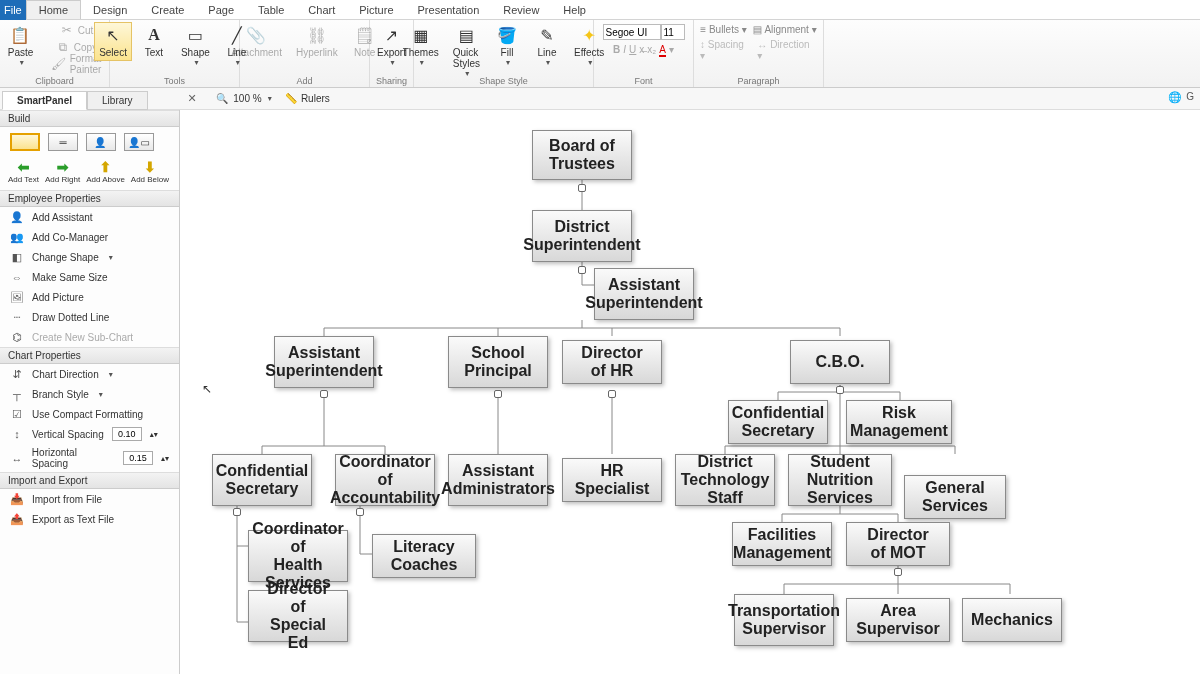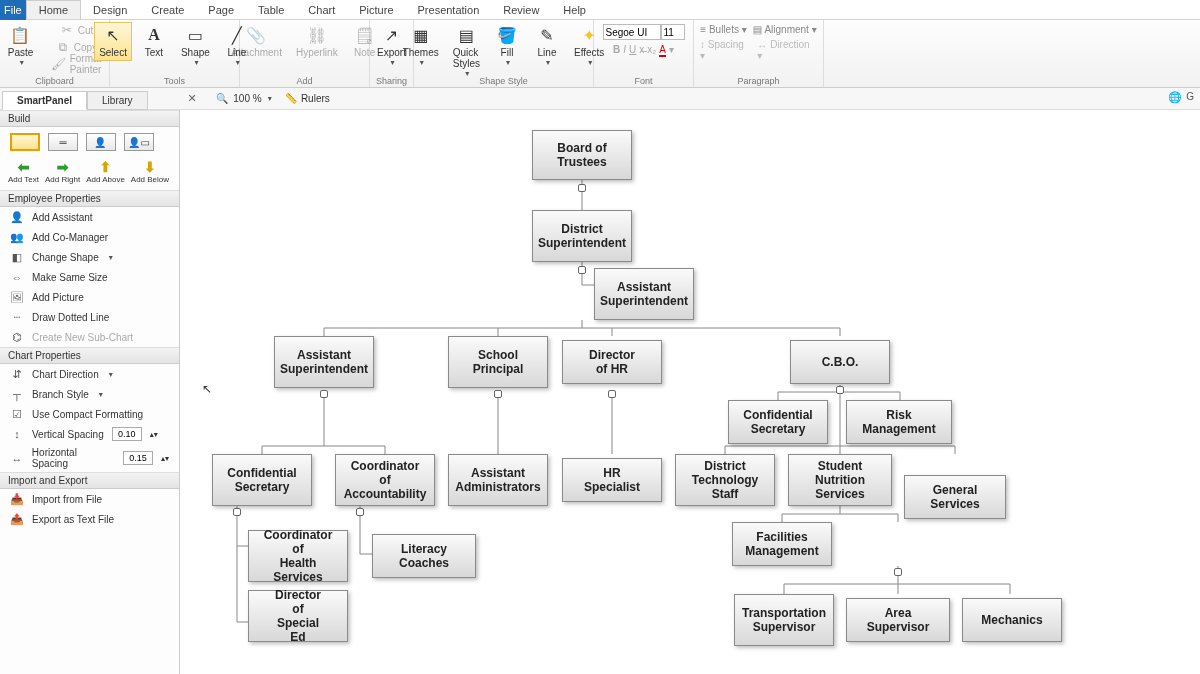--- a/index.html
+++ b/index.html
@@ -47,21 +47,21 @@
 .build-shapes { display: flex; gap: 8px; padding: 6px 10px; }
 .bshape { width: 30px; height: 18px; border: 1px solid #999; background: linear-gradient(#fff,#e8e8e8); cursor: pointer; display: flex; align-items: center; justify-content: center; }
 .bshape.active { border: 2px solid #e5a100; background: linear-gradient(#fff7d8,#fbe38e); }
 .add-btns { display: flex; gap: 6px; padding: 2px 8px 6px 8px; }
 .addbtn { display: flex; flex-direction: column; align-items: center; font-size: 8px; cursor: pointer; }
 .addbtn .arrow { font-size: 14px; font-weight: bold; }
 .spin { width: 30px; height: 14px; border: 1px solid #aaa; font-size: 9px; text-align: center; }
 
 
 .canvas { flex: 1; position: relative; background: #fff; overflow: hidden; }
-.node { position: absolute; border: 1px solid #8a8a8a; background: linear-gradient(#fafafa,#d8d8d8); display: flex; align-items: center; justify-content: center; text-align: center; font-size: 12px; font-weight: bold; color: #222; padding: 4px 22px; box-shadow: 2px 2px 4px rgba(0,0,0,0.25); }
+.node { position: absolute; border: 1px solid #8a8a8a; background: linear-gradient(#fafafa,#d8d8d8); display: flex; align-items: center; justify-content: center; text-align: center; font-size: 16px; font-weight: bold; color: #222; padding: 4px 22px; box-shadow: 2px 2px 4px rgba(0,0,0,0.25); }
 .connector-dot { position: absolute; width: 8px; height: 8px; border: 1px solid #666; background: #fff; border-radius: 2px; }
 svg.lines { position: absolute; left: 0; top: 0; width: 100%; height: 100%; pointer-events: none; }
 svg.lines line { stroke: #888; stroke-width: 1; }
 .chart-title { position: absolute; right: 0; top: 20px; font-size: 22px; font-weight: bold; color: #111; white-space: nowrap; }
 .cursor-arrow { position: absolute; font-size: 12px; }
 </style>
 </head>
 <body>
 
 <div class="menubar">
@@ -414,20 +414,21 @@
 Technology Staff</div>
     <div class="node" style="left:608px;top:344px;width:104px;height:52px;white-space:pre-line">Student Nutrition
 Services</div>
     <div class="node" style="left:724px;top:365px;width:102px;height:44px">General Services</div>
 
     <div class="node" style="left:68px;top:420px;width:100px;height:52px;white-space:pre-line">Coordinator of
 Health Services</div>
     <div class="node" style="left:192px;top:424px;width:104px;height:44px">Literacy Coaches</div>
     <div class="node" style="left:552px;top:412px;width:100px;height:44px;white-space:pre-line">Facilities
 Management</div>
+    <div class="node" style="left:666px;top:412px;width:104px;height:44px">Director of MOT</div>
     <div class="connector-dot" style="left:714px;top:458px"></div>
 
     <div class="node" style="left:68px;top:480px;width:100px;height:52px;white-space:pre-line">Director of
 Special Ed</div>
     <div class="node" style="left:554px;top:484px;width:100px;height:52px;white-space:pre-line">Transportation
 Supervisor</div>
     <div class="node" style="left:666px;top:488px;width:104px;height:44px">Area Supervisor</div>
     <div class="node" style="left:782px;top:488px;width:100px;height:44px">Mechanics</div>
   </div>
 </div>

